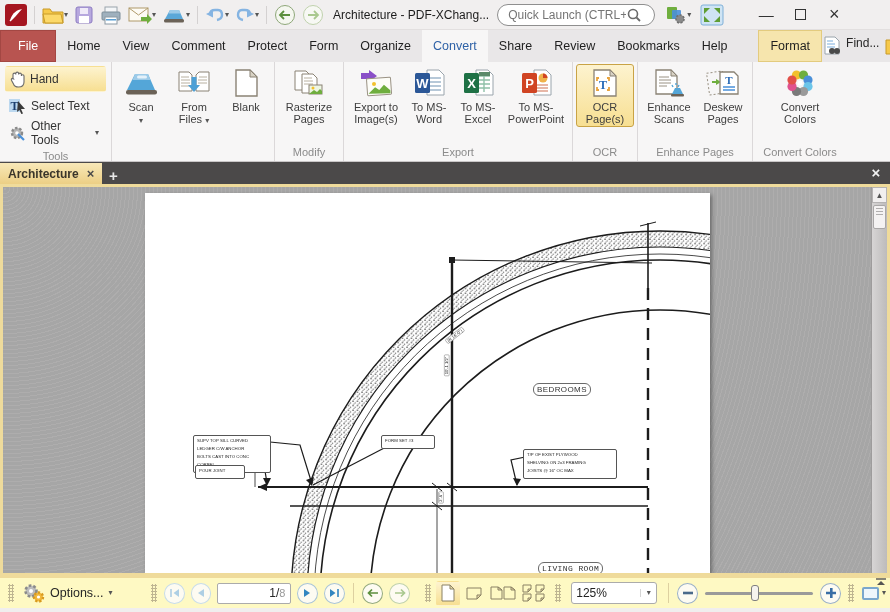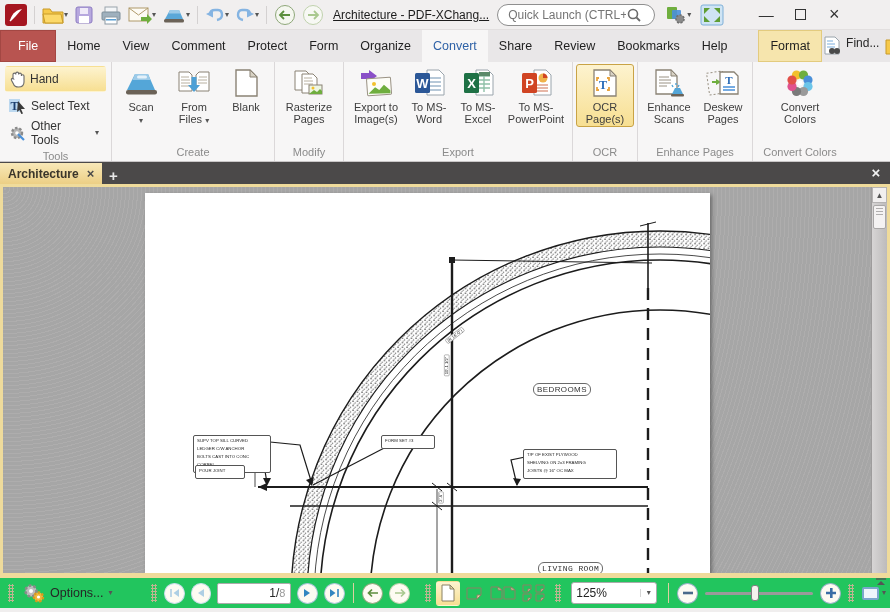--- a/index.html
+++ b/index.html
@@ -5,21 +5,21 @@
   * { box-sizing: border-box; margin: 0; padding: 0; }
   html,body { width:890px; height:612px; overflow:hidden; }
   body { font-family:"Liberation Sans", sans-serif; font-size:12px; color:#262626; background:#f0eeee; }
   .icon svg { display:block; }
   .dd { font-size:8px; color:#555; line-height:1; }
 
   
   #titlebar { height:30px; background:#f1efef; display:flex; align-items:center; border-bottom:1px solid #e2dfdf; }
   #titlebar .tb-ico { margin:0 3px; display:flex; align-items:center; }
   .tbsep { width:1px; height:18px; background:#d4d1d1; margin:0 4px; }
-  #win-title { margin:0 8px 0 6px; color:#1c1c1c; white-space:nowrap;text-decoration:underline; }
+  #win-title { margin:0 8px 0 6px; color:#1c1c1c; white-space:nowrap; }
   #quick-launch { width:158px; height:22px; border:1px solid #8f8f8f; border-radius:11px; background:#fff; display:flex; align-items:center; padding:0 6px 0 10px; }
   #quick-launch input { border:none; outline:none; width:118px; font-size:12px; color:#555; font-family:"Liberation Sans",sans-serif; background:transparent; }
   .winbtn { width:34px; height:24px; display:flex; align-items:center; justify-content:center; color:#333; font-size:15px; }
   #max-glyph { width:11px; height:11px; border:1px solid #333; display:inline-block; }
 
   
   #ribbon-tabs { height:32px; background:#e9e7e8; display:flex; align-items:stretch; }
   .rtab { padding:0 11px; display:flex; align-items:center; font-size:12.5px; color:#1f1f1f; }
   .rtab-file { background:#b85450; color:#fff; padding:0 17px; border:1px solid #a34743; }
   .rtab-active { background:#f7f6f6; color:#2f62a7; }
@@ -55,21 +55,21 @@
   .pnote { position:absolute; background:#fff; border:1px solid #555; border-radius:2px; padding:2px 3px; }
   .pnote div { font-size:7px; line-height:8px; white-space:nowrap; transform:scale(.62); transform-origin:left top; color:#222; }
   .pdim { position:absolute; font-size:7px; color:#222; white-space:nowrap; background:#fff; border:1px solid #888; border-radius:2px; padding:0 2px; }
   
   #vscroll { position:absolute; right:0; top:0; width:16px; height:100%; background:linear-gradient(90deg,#d7d5d5,#bdbbbb); border-left:1px solid #9e9c9c; }
   #vs-up { height:16px; background:#f1efef; border:1px solid #b5b3b3; display:flex; align-items:center; justify-content:center; font-size:8px; color:#555; }
   #vs-thumb { position:absolute; top:18px; left:1px; width:13px; height:24px; background:#f4f2f2; border:1px solid #a9a7a7; border-radius:2px; }
   #vs-thumb i { display:block; height:1px; background:#b0aeae; margin:2px 2px 0 2px; }
 
   
-  #statusbar { height:32px; background:#22c55e; border-top:2px solid #efdb9b; display:flex; align-items:center; padding:0 4px; position:relative; }
+  #statusbar { height:32px; background:#fef9c3; border-top:2px solid #efdb9b; display:flex; align-items:center; padding:0 4px; position:relative; }
   .grip { width:6px; height:18px; background-image:radial-gradient(circle, #beb591 1px, transparent 1.3px); background-size:3px 3px; margin:0 4px; }
   .cbtn { width:21px; height:21px; border-radius:50%; display:flex; align-items:center; justify-content:center; border:1px solid #a9c4d8; background:#fdfbf2; margin:0 3px; }
   .cbtn.dis { border-color:#c7dcea; }
   .cbtn.green { border-color:#93a97e; }
   .cbtn.green.dis { border-color:#c0d2ad; }
   #page-box { width:74px; height:21px; background:#fff; border:1px solid #ababab; border-radius:2px; display:flex; align-items:center; justify-content:flex-end; padding:0 5px; font-size:12px; margin:0 3px; }
   #page-box .tot { color:#9a9a9a; font-size:11px; }
   .laybtn { width:24px; height:25px; display:flex; align-items:center; justify-content:center; border-radius:3px; border:1px solid transparent; margin:0 1px; }
   #zoom-combo { width:86px; height:22px; background:#fff; border:1px solid #ababab; border-radius:3px; display:flex; align-items:center; margin:0 6px; }
   #zoom-combo .zv { flex:1; padding-left:4px; font-size:12px; color:#222; }
@@ -296,21 +296,20 @@
       <div class="bigbtn" style="width:50px">
         <span class="icon">
           <svg width="30" height="30">
               <path d="M5 2h14l7 7v19H5z" fill="#fff" stroke="#8a8274" stroke-width="1.4"></path>
               <path d="M19 2l7 7h-7z" fill="#d8d2c4" stroke="#8a8274"></path>
             </svg>
         </span>
         <span class="blabel"><span>Blank</span></span>
       </div>
     </div>
-    <div class="rgroup-label">Create</div>
   </div>
 
   <div class="rgroup">
     <div class="rgroup-body">
       <div class="bigbtn" style="width:62px">
         <span class="icon">
           <svg width="34" height="30">
               <path d="M3 3h11l4 4v15H3z" fill="#fff" stroke="#8a8274"></path>
               <path d="M10 6h11l4 4v15H10z" fill="#fff" stroke="#8a8274"></path>
               <path d="M12 10h8M12 13h9M12 16h9" stroke="#b8b0a0"></path>

